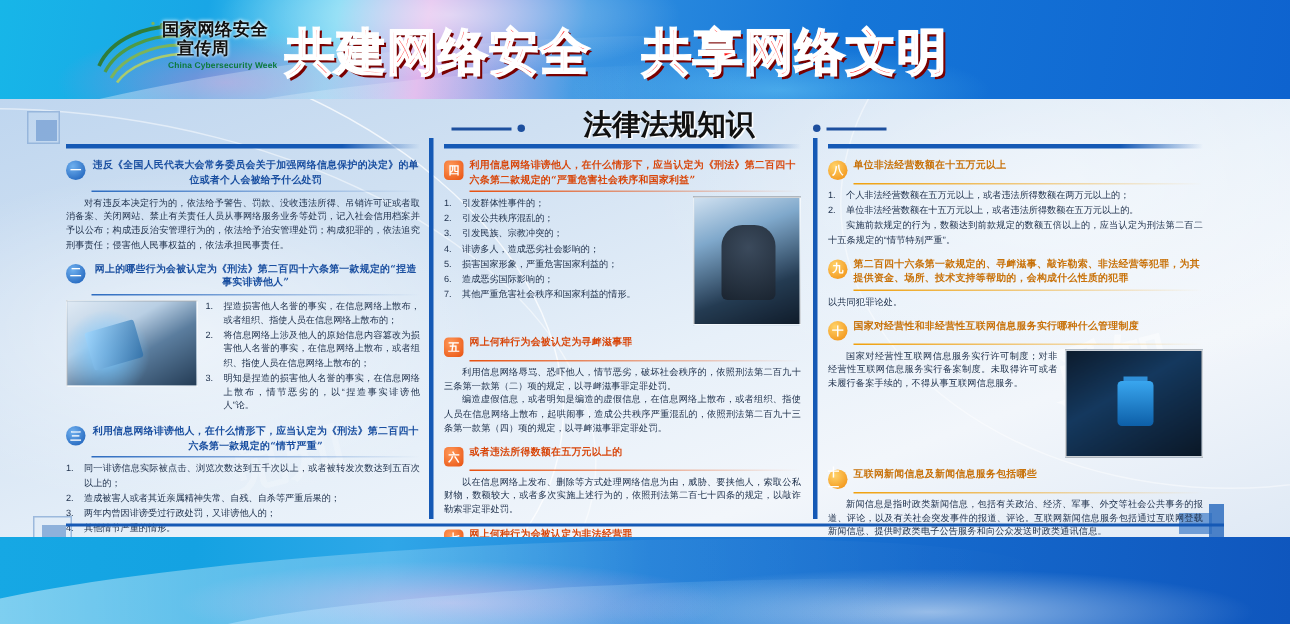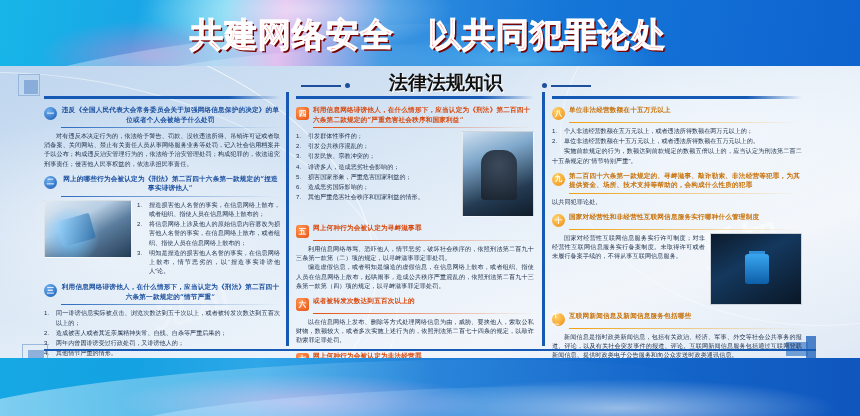--- a/index.html
+++ b/index.html
@@ -179,22 +179,38 @@
     background:linear-gradient(90deg, rgba(190,230,255,.5), rgba(255,255,255,0) 70%); transform:rotate(-2deg);}
   #board-bottomline { position:absolute; left:44px; top:349px; width:772px; height:2px; background:#1559b5; }
 </style>
 </head>
 <body>
 
 <div id="banner">
   <div class="swoosh"></div>
   <div class="swoosh2"></div>
 
-
-  <div id="main-title">共建网络安全　以共同犯罪论处</div>
+  <div id="logo">
+    <svg class="logo-arcs" viewBox="0 0 62 44">
+      <path d="M58 4 C36 2 12 12 4 30" stroke="#2f7d3a" stroke-width="2.4" fill="none"></path>
+      <path d="M58 10 C38 9 16 18 8 34" stroke="#4f9b46" stroke-width="2.2" fill="none"></path>
+      <path d="M58 16 C40 16 20 24 12 38" stroke="#7cb45a" stroke-width="2" fill="none"></path>
+      <path d="M58 22 C42 23 24 30 16 41" stroke="#a9cb6e" stroke-width="1.8" fill="none"></path>
+      <circle cx="46" cy="2.5" r="1.3" fill="#2f7d3a"></circle>
+      <circle cx="52" cy="4.5" r="1.1" fill="#4f9b46"></circle>
+      <circle cx="40" cy="1.6" r="1.1" fill="#7cb45a"></circle>
+    </svg>
+    <div class="logo-txt">
+      <div class="logo-l1">国家网络安全</div>
+      <div class="logo-l2">宣传周</div>
+      <div class="logo-l3">China Cybersecurity Week</div>
+    </div>
+  </div>
+
+  <div id="main-title">共建网络安全　共享网络文明</div>
 </div>
 
 <div id="board">
   <div class="wave1"></div>
   <div class="wave2"></div>
   <div class="wave3"></div>
   <div class="wm" style="left:700px; top:150px;">觅知</div>
   <div class="wm" style="left:150px; top:210px; opacity:.5;">觅知</div>
 
   <div id="band">
@@ -291,21 +307,21 @@
         <span class="head-text t-org">网上何种行为会被认定为寻衅滋事罪</span>
       </div>
       <div class="head-rule r-org"></div>
       <p class="para">利用信息网络辱骂、恐吓他人，情节恶劣，破坏社会秩序的，依照刑法第二百九十三条第一款第（二）项的规定，以寻衅滋事罪定罪处罚。</p>
       <p class="para">编造虚假信息，或者明知是编造的虚假信息，在信息网络上散布，或者组织、指使人员在信息网络上散布，起哄闹事，造成公共秩序严重混乱的，依照刑法第二百九十三条第一款第（四）项的规定，以寻衅滋事罪定罪处罚。</p>
     </div>
 
     <div class="item">
       <div class="item-head">
         <span class="badge b-org">六</span>
-        <span class="head-text t-org">或者被转发次数达到五百次以上的</span>
+        <span class="head-text t-org">或者违法所得数额在五万元以上的</span>
       </div>
       <div class="head-rule r-org"></div>
       <p class="para">以在信息网络上发布、删除等方式处理网络信息为由，威胁、要挟他人，索取公私财物，数额较大，或者多次实施上述行为的，依照刑法第二百七十四条的规定，以敲诈勒索罪定罪处罚。</p>
     </div>
 
     <div class="item">
       <div class="item-head">
         <span class="badge b-org">七</span>
         <span class="head-text t-org">网上何种行为会被认定为非法经营罪</span>
       </div>

